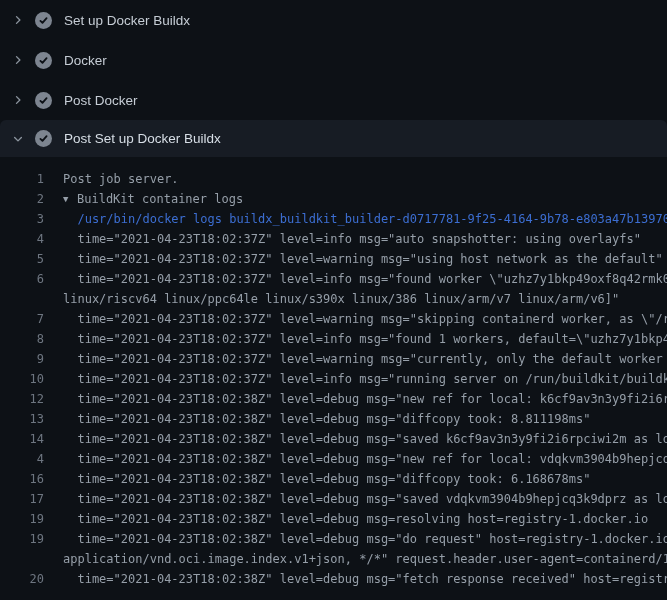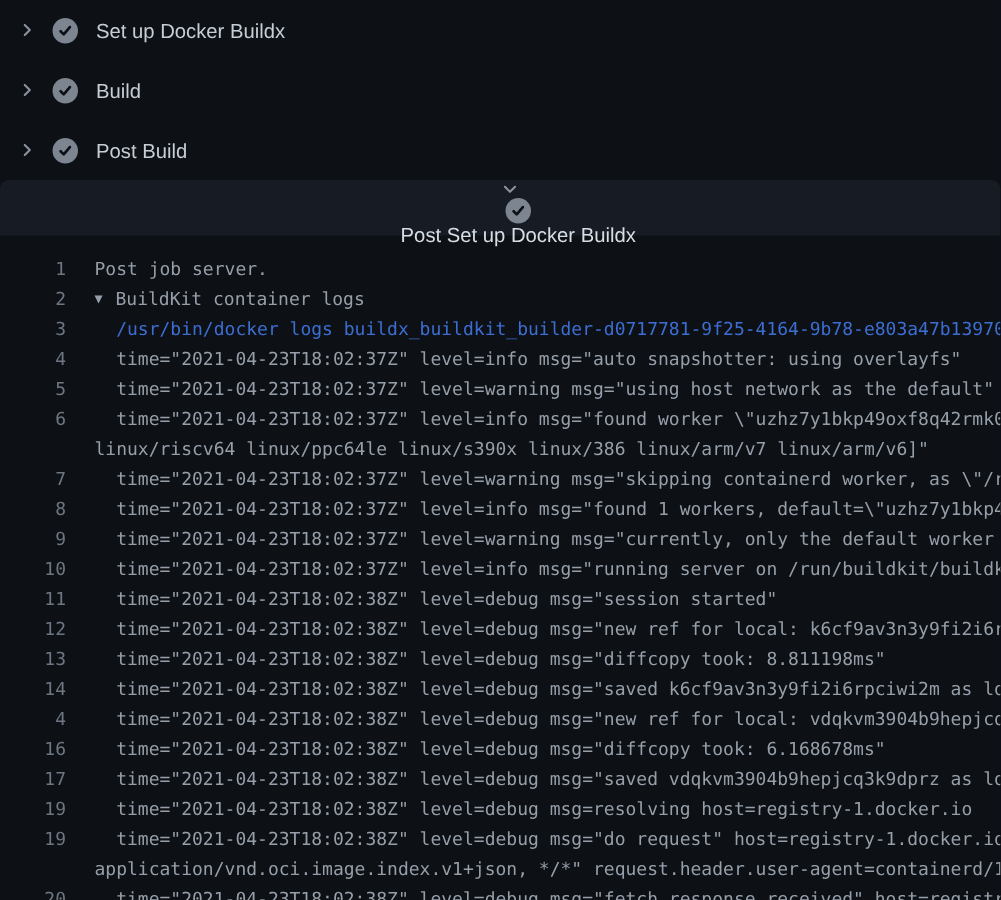--- a/index.html
+++ b/index.html
@@ -14,21 +14,20 @@
     height: 40px;
     display: flex;
     align-items: center;
     padding-left: 12px;
     cursor: pointer;
   }
   .step-row.expanded {
     height: 37px;
     background: #171c24;
     border-radius: 6px 6px 0 0;
-    flex-direction: column;
   }
   .chev {
     width: 12px; height: 12px;
     display: inline-flex; align-items: center; justify-content: center;
     color: #8b949e;
     flex: 0 0 12px;
   }
   .chev svg { display: block; }
   .check-circle {
     width: 17px; height: 17px;
@@ -102,35 +101,35 @@
     <span class="chev">
       <svg width="12" height="12" viewBox="0 0 16 16" fill="none" stroke="currentColor" stroke-width="1.8" stroke-linecap="round" stroke-linejoin="round">
           <path class="chev-path" d="M6 3.5 L10.5 8 L6 12.5"></path>
         </svg>
     </span>
     <span class="check-circle">
       <svg width="11" height="11" viewBox="0 0 16 16" fill="none" stroke="#0d1116" stroke-width="2.6" stroke-linecap="round" stroke-linejoin="round">
           <path d="M3.5 8.5 L6.5 11.5 L12.5 4.5"></path>
         </svg>
     </span>
-    <span class="step-label">Build</span>
+    <span class="step-label">Docker</span>
   </div>
 
   <div class="step-row">
     <span class="chev">
       <svg width="12" height="12" viewBox="0 0 16 16" fill="none" stroke="currentColor" stroke-width="1.8" stroke-linecap="round" stroke-linejoin="round">
           <path class="chev-path" d="M6 3.5 L10.5 8 L6 12.5"></path>
         </svg>
     </span>
     <span class="check-circle">
       <svg width="11" height="11" viewBox="0 0 16 16" fill="none" stroke="#0d1116" stroke-width="2.6" stroke-linecap="round" stroke-linejoin="round">
           <path d="M3.5 8.5 L6.5 11.5 L12.5 4.5"></path>
         </svg>
     </span>
-    <span class="step-label">Post Build</span>
+    <span class="step-label">Post Docker</span>
   </div>
 
   <div class="step-row expanded">
     <span class="chev">
       <svg width="12" height="12" viewBox="0 0 16 16" fill="none" stroke="currentColor" stroke-width="1.8" stroke-linecap="round" stroke-linejoin="round">
           <path class="chev-path" d="M3.5 6 L8 10.5 L12.5 6"></path>
         </svg>
     </span>
     <span class="check-circle">
       <svg width="11" height="11" viewBox="0 0 16 16" fill="none" stroke="#0d1116" stroke-width="2.6" stroke-linecap="round" stroke-linejoin="round">
@@ -189,24 +188,20 @@
   <div class="log-row plain">
     <span class="log-num">9</span>
     <span class="log-text">  time="2021-04-23T18:02:37Z" level=warning msg="currently, only the default worker ca</span>
   </div>
 
   <div class="log-row plain">
     <span class="log-num">10</span>
     <span class="log-text">  time="2021-04-23T18:02:37Z" level=info msg="running server on /run/buildkit/buildkit</span>
   </div>
 
-  <div class="log-row plain">
-    <span class="log-num">11</span>
-    <span class="log-text">  time="2021-04-23T18:02:38Z" level=debug msg="session started"</span>
-  </div>
 
   <div class="log-row plain">
     <span class="log-num">12</span>
     <span class="log-text">  time="2021-04-23T18:02:38Z" level=debug msg="new ref for local: k6cf9av3n3y9fi2i6rpc</span>
   </div>
 
   <div class="log-row plain">
     <span class="log-num">13</span>
     <span class="log-text">  time="2021-04-23T18:02:38Z" level=debug msg="diffcopy took: 8.811198ms"</span>
   </div>

